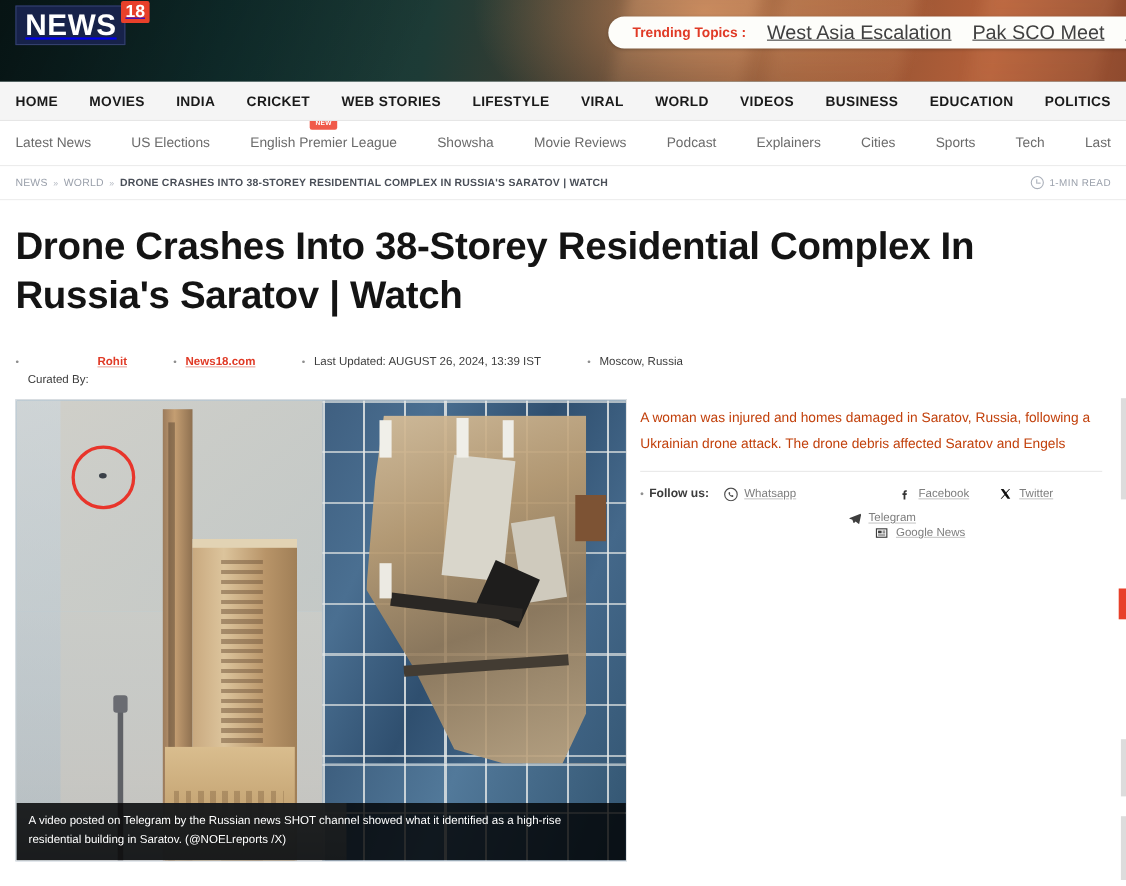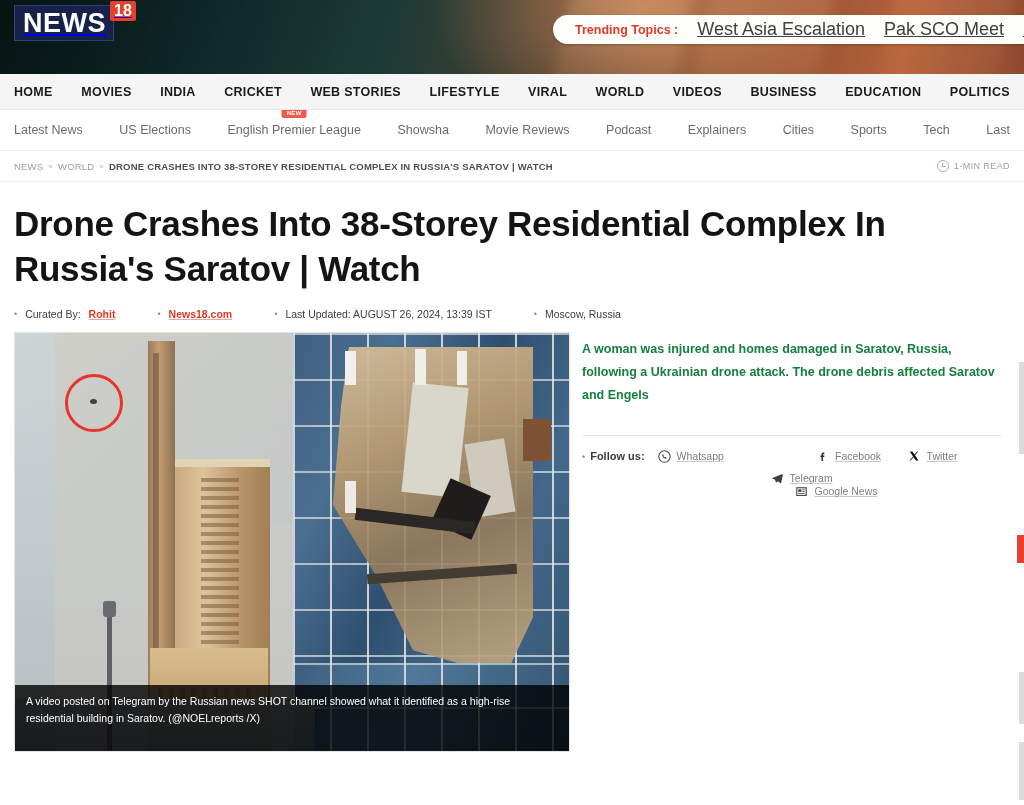--- a/index.html
+++ b/index.html
@@ -202,21 +202,21 @@
     display: flex;
     align-items: center;
     gap: 8px;
     padding: 16px 14px 12px 14px;
     font-size: 10.5px;
     color: #4f4f4f;
     flex-wrap: nowrap;
     white-space: nowrap;
   }
   .dot { color: #8e8e8e; font-size: 9px; }
-  .byline .lbl { color: #3d3d3d; }
+  .byline .lbl { color: #3d3d3d; margin-top: 31px; }
   .byline .redlink {
     color: #e03a26;
     font-weight: 700;
     text-decoration-color: #e8a79e;
   }
   .byline .meta { color: #3d3d3d; }
   .gap { display: inline-block; width: 26px; }
 
   
   .content {
@@ -362,36 +362,35 @@
       repeating-linear-gradient(to right, rgba(230,233,232,0.8) 0 2px, rgba(0,0,0,0) 2px 37px),
       repeating-linear-gradient(to bottom, rgba(225,229,228,0.65) 0 2px, rgba(0,0,0,0) 2px 44px);
   }
   .caption {
     position: absolute;
     left: 0; right: 0; bottom: 0;
     background: rgba(0,0,0,0.80);
     color: #ffffff;
     font-size: 10.5px;
     line-height: 1.65;
-    padding: 8px 11px 23px 11px;
+    padding: 8px 11px 9px 11px;
     z-index: 8;
   }
 
   
   .side {
     width: 420px;
     padding-top: 6px;
   }
   .summary {
     font-size: 12.5px;
     line-height: 1.85;
-    color: #15803d;
-    padding-bottom: 28px;
+    color: #c2410c;
+    padding-bottom: 13px;
     border-bottom: 1px solid #e8e8e8;
-    font-weight: bold;
   }
   .follow {
     padding-top: 14px;
     font-size: 11px;
     color: #4a4a4a;
   }
   .follow-row { display: flex; align-items: center; gap: 0; margin-bottom: 9px; }
   .follow-label { font-weight: 700; color: #3b3b3b; white-space: nowrap; margin-right: 13px; }
   .follow-label .dot { margin-right: 5px; }
   .soc {

